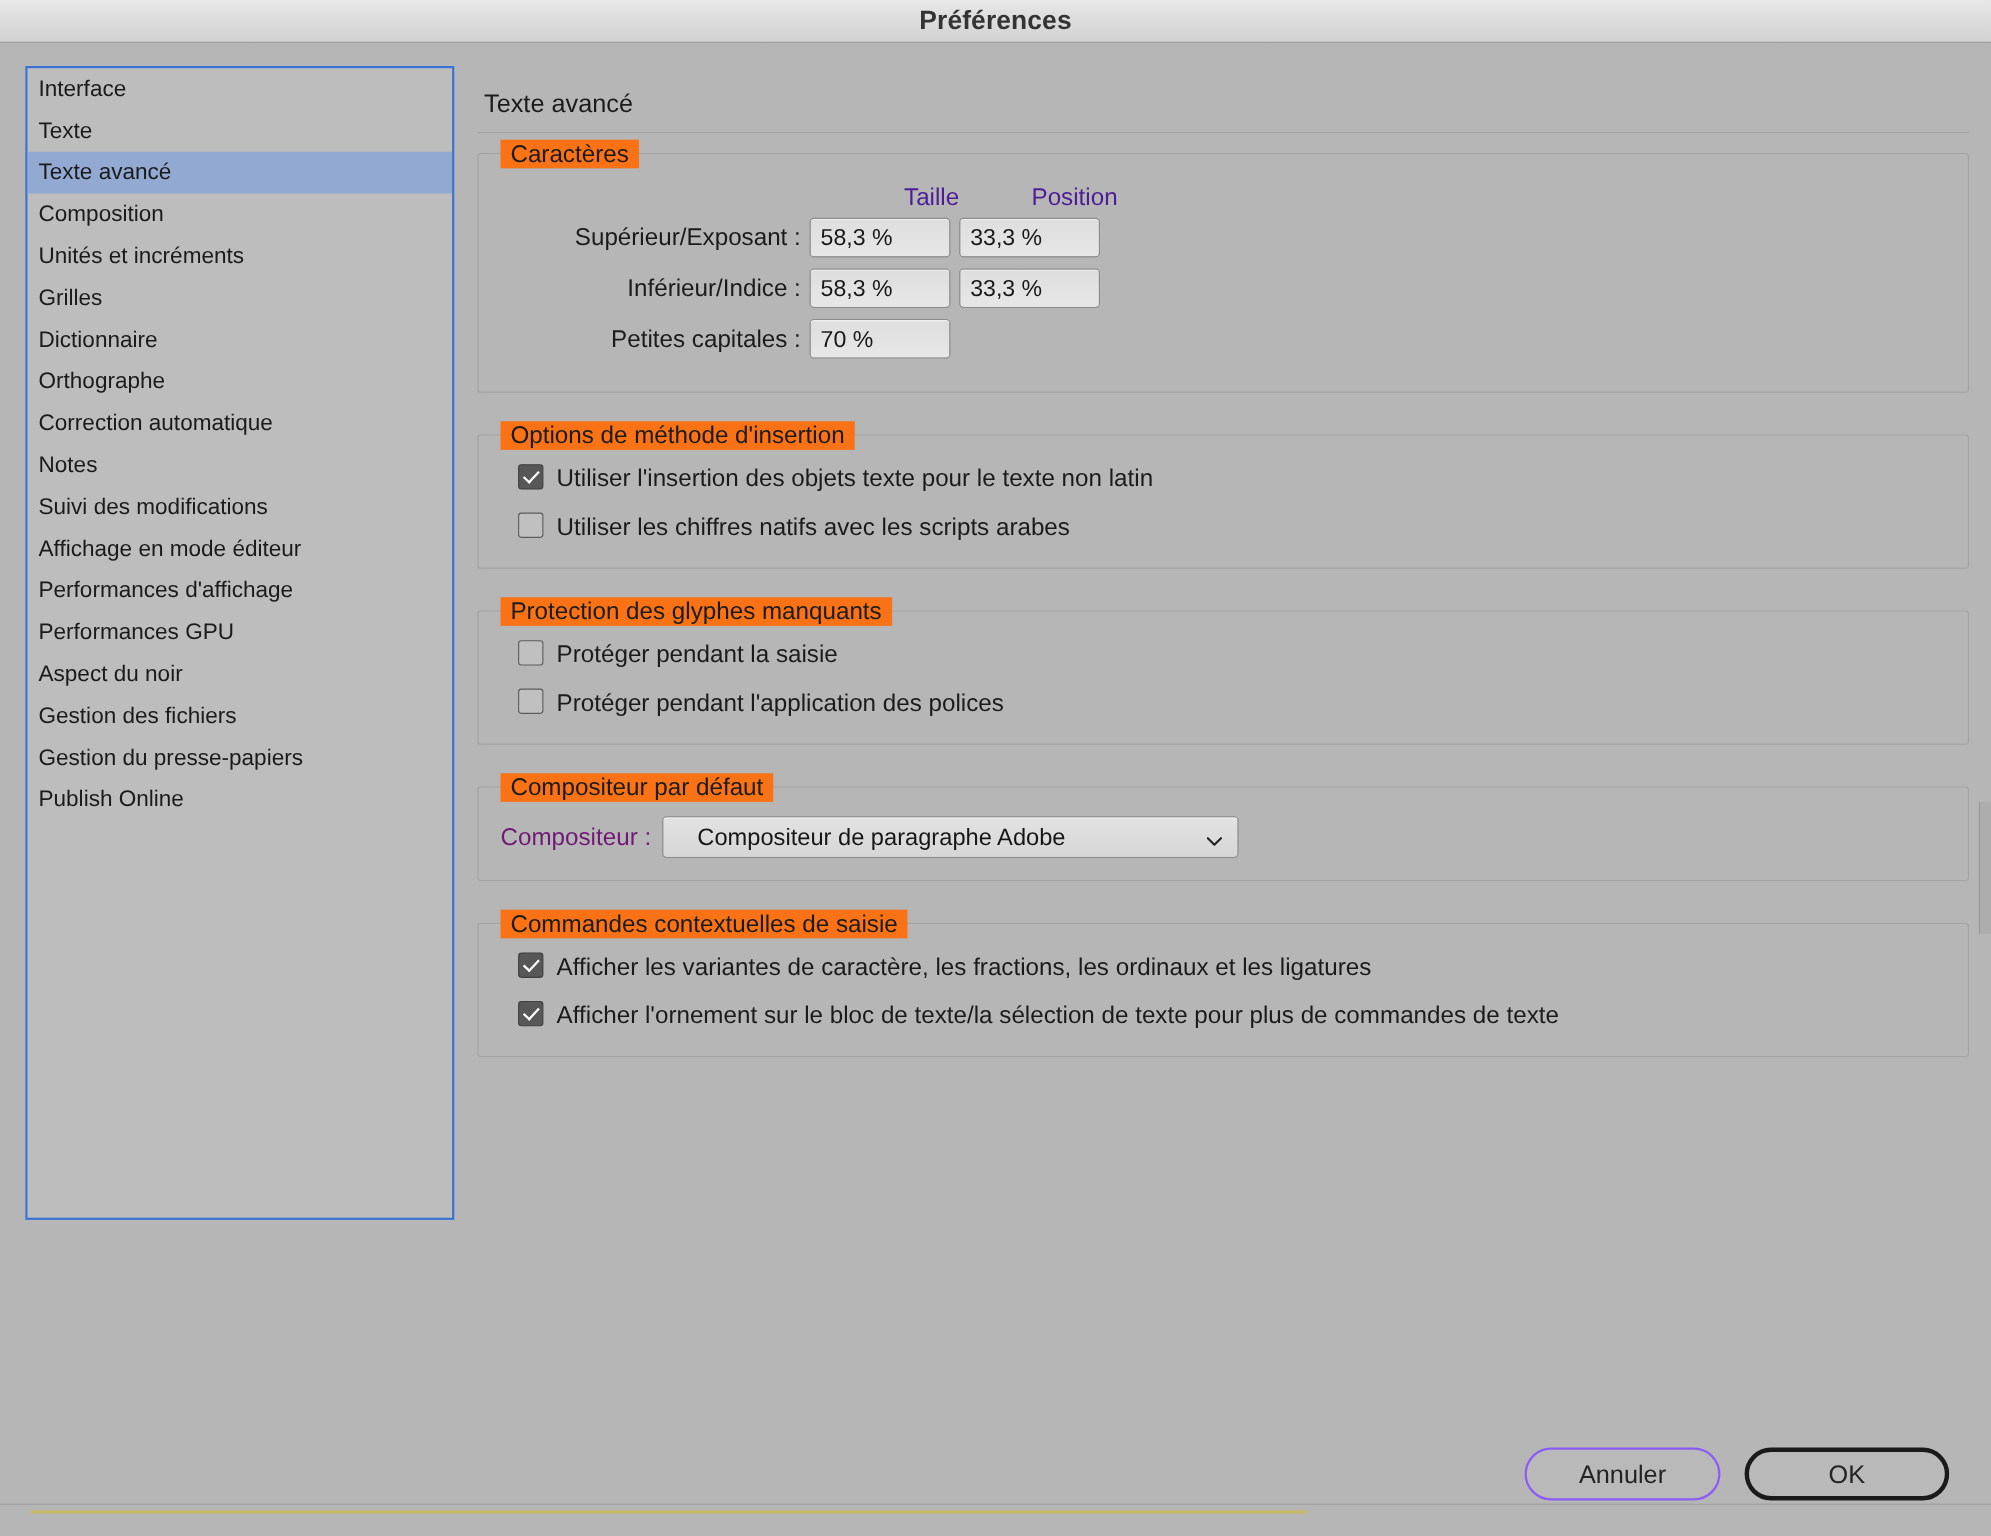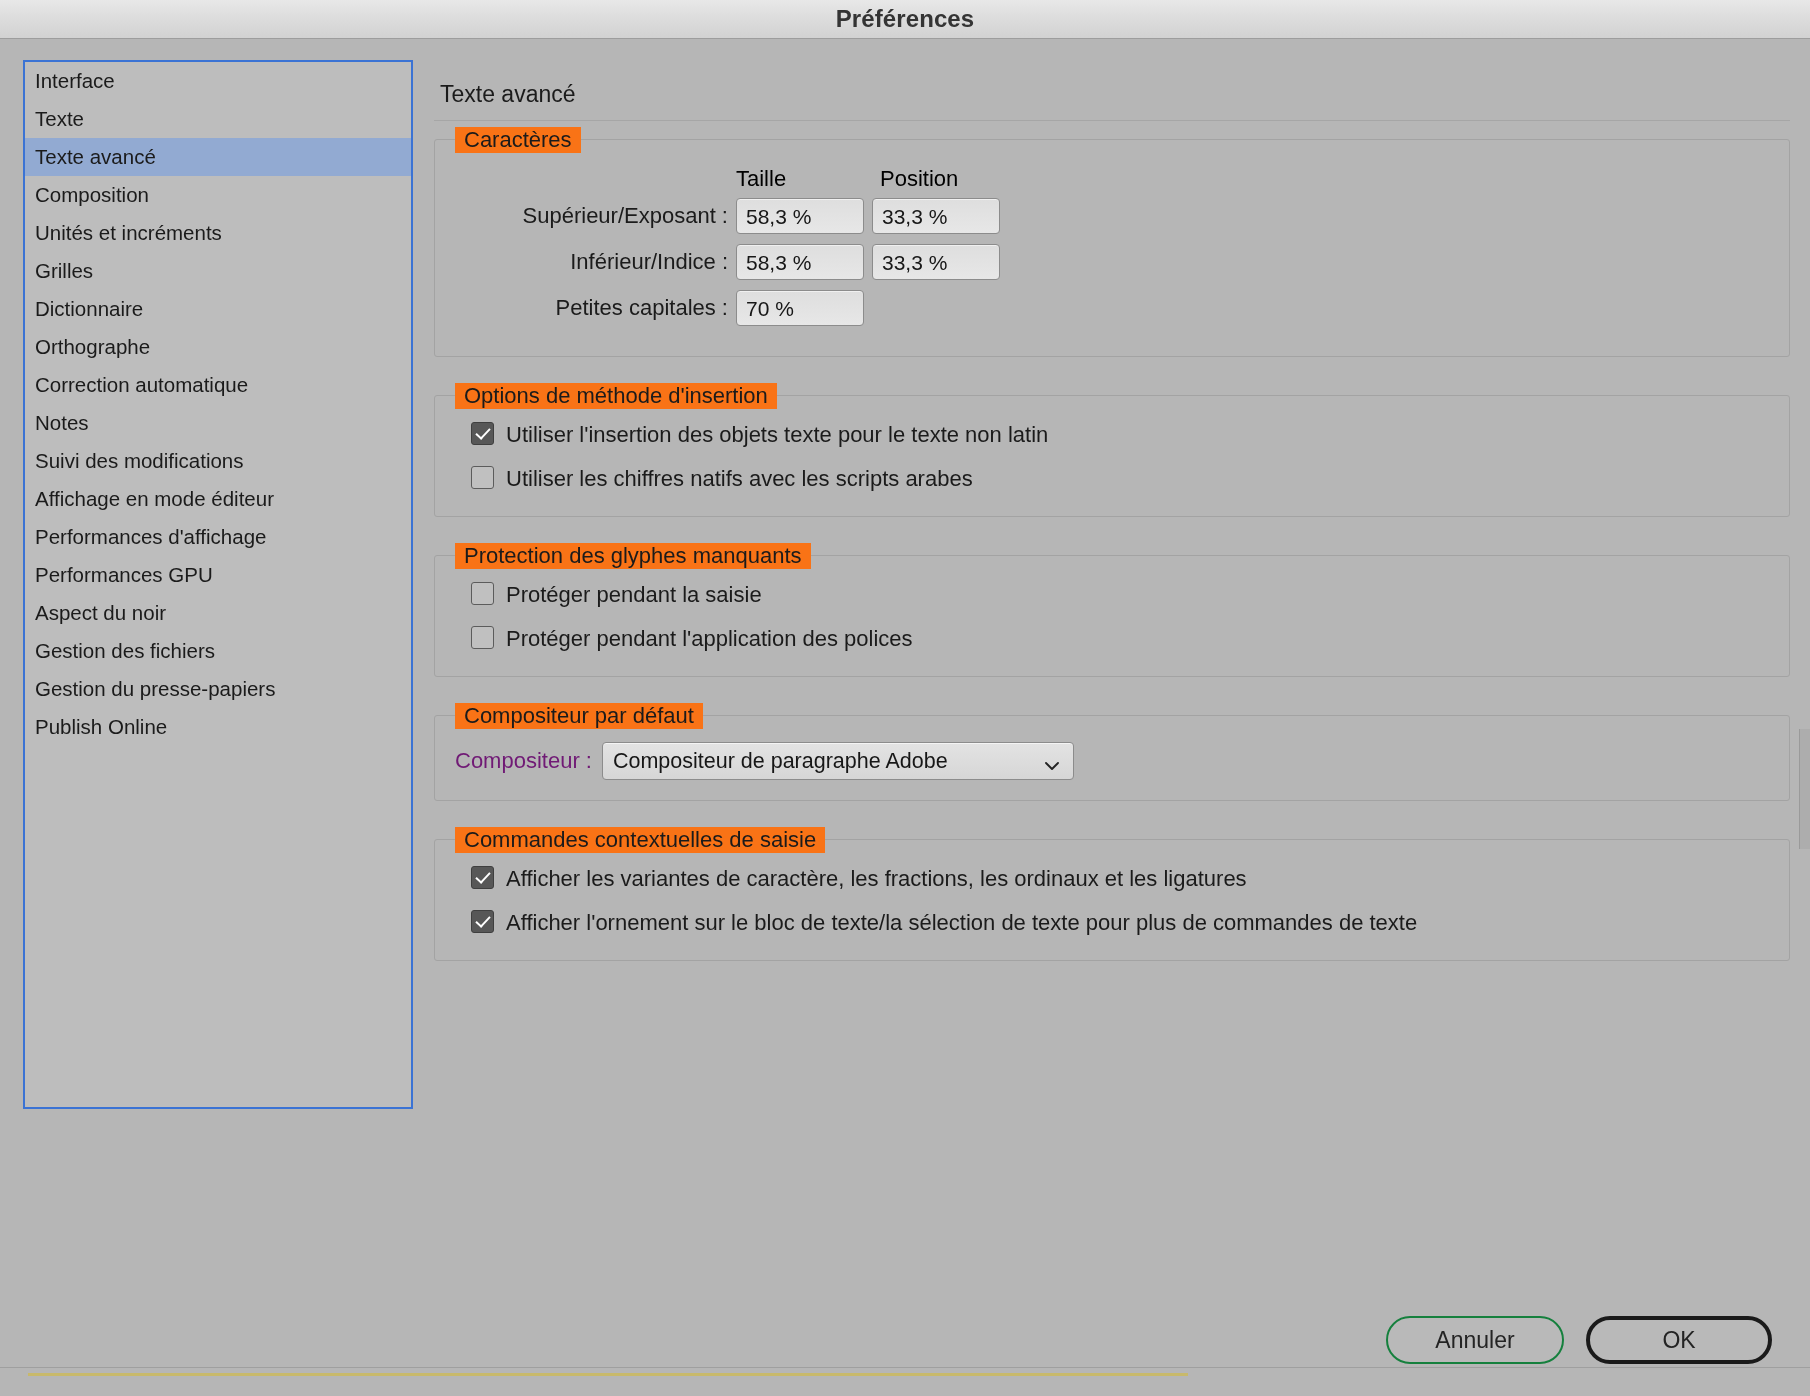--- a/index.html
+++ b/index.html
@@ -102,23 +102,23 @@
 
   
   .char-head {
     display: flex;
     padding-left: 0;
     margin-bottom: 6px;
   }
   .char-head .spacer { width: 283px; }
   .char-head .col {
     width: 136px;
-    text-align: left;
+    text-align: right;
     font-size: 22px;
-    color: #000000;
+    color: #4c1d95;
   }
   .char-head .col.second { margin-left: 8px; }
 
   .char-row {
     display: flex;
     align-items: center;
     margin-bottom: 10px;
   }
   .char-row .label {
     width: 275px;
@@ -190,29 +190,30 @@
     margin-left: 2px;
   }
   .select-label {
     font-size: 22px;
     color: #701a75;
     margin-right: 10px;
     white-space: nowrap;
   }
   .select {
     position: relative;
-    width: 472px;
+    width: 524px;
     height: 38px;
     border: 1px solid #8c8c8c;
     border-radius: 4px;
     background: linear-gradient(to bottom, #e3e3e3 0%, #d6d6d6 100%);
     box-shadow: inset 0 1px 0 rgba(255,255,255,.6);
     display: flex;
     align-items: center;
     box-sizing: border-box;
+    padding-left: 21px;
   }
   .select-value {
     font-size: 21.5px;
     color: #171717;
     padding-left: 10px;
     white-space: nowrap;
   }
   .select-arrow {
     position: absolute;
     right: 14px;
@@ -236,21 +237,21 @@
     min-width: 178px;
     border-radius: 24px;
     background: #b9b9b9;
     display: flex;
     align-items: center;
     justify-content: center;
     font-size: 23px;
     color: #242424;
     box-sizing: border-box;
   }
-  .btn.secondary { border: 2px solid #15803d; }
+  .btn.secondary { border: 2px solid #8b5cf6; }
   .btn.primary   { border: 4px solid #1a1a1a; min-width: 186px; }
 
   
   .bg-strip {
     position: absolute;
     left: 0;
     bottom: 0;
     width: 1810px;
     height: 28px;
     background: #b6b6b6;

